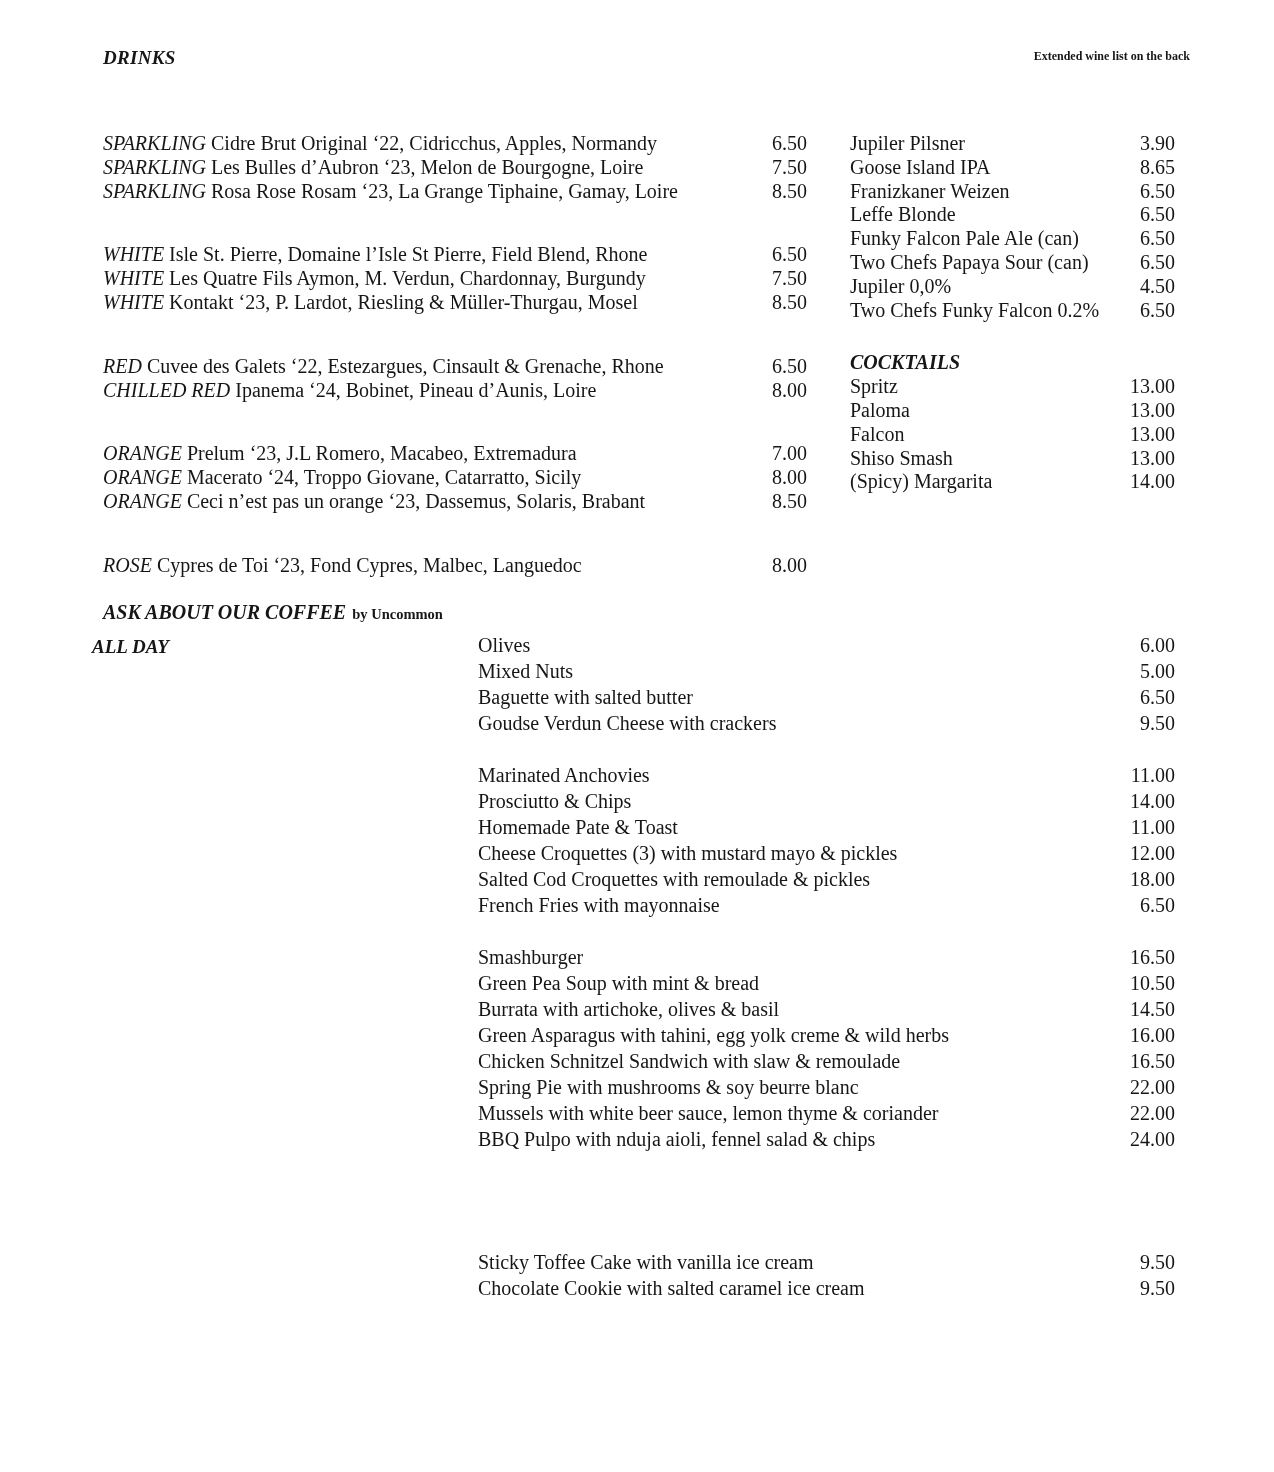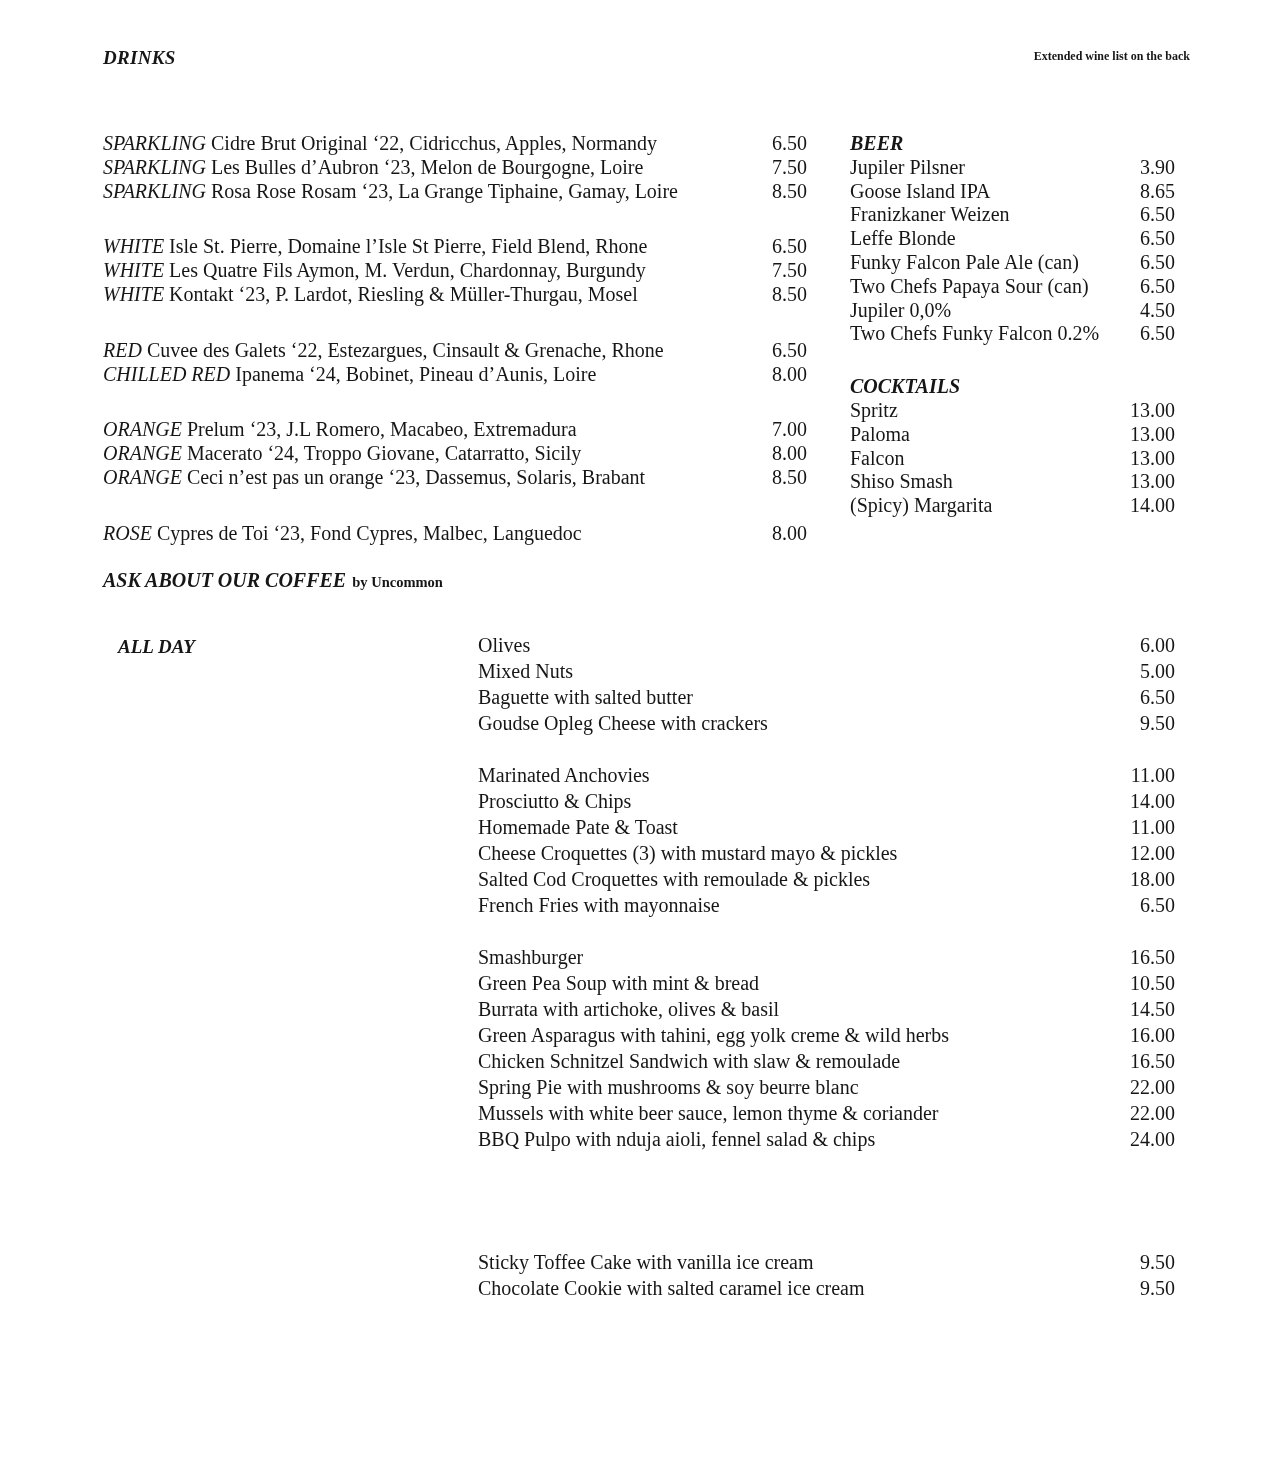--- a/index.html
+++ b/index.html
@@ -27,32 +27,32 @@
   
   .drinks { position: absolute; left: 103px; top: 132px; width: 1072px; font-size: 20px; }
   .col-left  { position: absolute; left: 0; top: 0; width: 704px; }
   .col-right { position: absolute; left: 747px; top: 0; width: 325px; }
 
   .row { display: flex; height: 23.8px; line-height: 23.8px; align-items: baseline; }
   .name { flex: 1; white-space: nowrap; overflow: hidden; }
   .cat { font-weight: normal; font-style: italic; }
   .price { white-space: nowrap; text-align: right; padding-left: 8px; }
 
-  .wine-group + .wine-group { margin-top: 32px; }
+  .wine-group + .wine-group { margin-top: 40px; }
 
   .coffee-line { margin-top: 23.8px; height: 23.8px; line-height: 23.8px; white-space: nowrap; }
   .coffee-label { font-size: 20px; font-weight: bold; font-style: italic; }
   .coffee-credit { font-size: 14.5px; font-weight: bold; margin-left: 6px; }
 
   .sec-hdr { height: 23.8px; line-height: 23.8px; font-weight: bold; font-style: italic; }
   .cocktails-block { margin-top: 29px; }
 
   
   .allday-label {
-    position: absolute; left: 118px; top: 636px;
+    position: absolute; left: 92px; top: 636px;
     font-size: 19px; font-weight: bold; font-style: italic;
   }
   .food { position: absolute; left: 478px; top: 632px; width: 697px; font-size: 20px; }
   .food .row { height: 26px; line-height: 26px; }
   .food-group + .food-group { margin-top: 26px; }
   .food-group.desserts { margin-top: 97px; }
 </style>
 </head>
 <body>
 
@@ -130,21 +130,20 @@
 
       <div class="coffee-line">
         <span class="coffee-label">ASK ABOUT OUR COFFEE</span><span class="coffee-credit">by Uncommon</span>
       </div>
 
     </div>
 
     <div class="col-right">
 
       <div class="beer-block">
-        <div class="sec-hdr">BEER</div>
         <div class="row">
           <span class="name">Jupiler Pilsner</span>
           <span class="price">3.90</span>
         </div>
         <div class="row">
           <span class="name">Goose Island IPA</span>
           <span class="price">8.65</span>
         </div>
         <div class="row">
           <span class="name">Franizkaner Weizen</span>
@@ -210,21 +209,21 @@
       </div>
       <div class="row">
         <span class="name">Mixed Nuts</span>
         <span class="price">5.00</span>
       </div>
       <div class="row">
         <span class="name">Baguette with salted butter</span>
         <span class="price">6.50</span>
       </div>
       <div class="row">
-        <span class="name">Goudse Opleg Cheese with crackers</span>
+        <span class="name">Goudse Verdun Cheese with crackers</span>
         <span class="price">9.50</span>
       </div>
     </div>
 
     <div class="food-group">
       <div class="row">
         <span class="name">Marinated Anchovies</span>
         <span class="price">11.00</span>
       </div>
       <div class="row">

